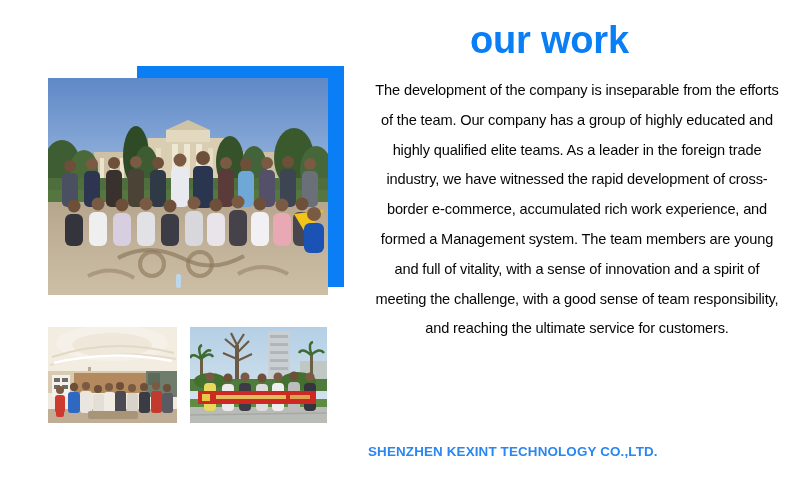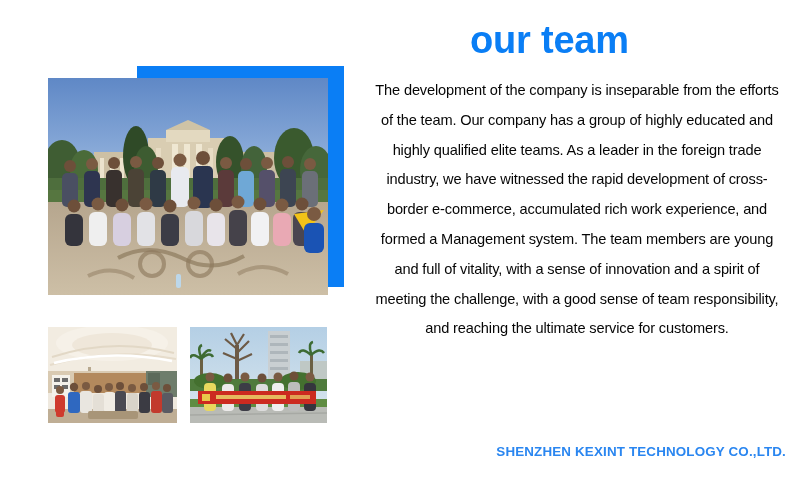--- a/index.html
+++ b/index.html
@@ -116,21 +116,21 @@
     color: #060606;
     line-height: 29.8px;
     letter-spacing: -0.15px;
   }
 
   .company {
     position: absolute;
     left: 8px;
     top: 444px;
     width: 418px;
-    text-align: right;
+    text-align: left;
     font-size: 13.4px;
     font-weight: bold;
     color: #2a86f0;
     letter-spacing: 0.15px;
   }
 </style>
 </head>
 <body>
 
 <div id="page">
@@ -446,18 +446,18 @@
         <rect x="8" y="64" width="118" height="13" fill="#cc2a20"></rect>
         <rect x="12" y="67" width="8" height="7" fill="#e8c94a"></rect>
         <rect x="26" y="68" width="70" height="4" fill="#ead36a" opacity="0.85"></rect>
         <rect x="100" y="68" width="20" height="4" fill="#ead36a" opacity="0.7"></rect>
       </svg>
     </div>
 
   </div>
 
   <div class="text-col">
-    <div class="title">our team</div>
+    <div class="title">our work</div>
     <div class="body-copy">The development of the company is inseparable from the efforts of the team. Our company has a group of highly educated and highly qualified elite teams. As a leader in the foreign trade industry, we have witnessed the rapid development of cross-border e-commerce, accumulated rich work experience, and formed a Management system. The team members are young and full of vitality, with a sense of innovation and a spirit of meeting the challenge, with a good sense of team responsibility, and reaching the ultimate service for customers.</div>
     <div class="company">SHENZHEN KEXINT TECHNOLOGY CO.,LTD.</div>
   </div>
 
 </div>
 
 </body></html>

